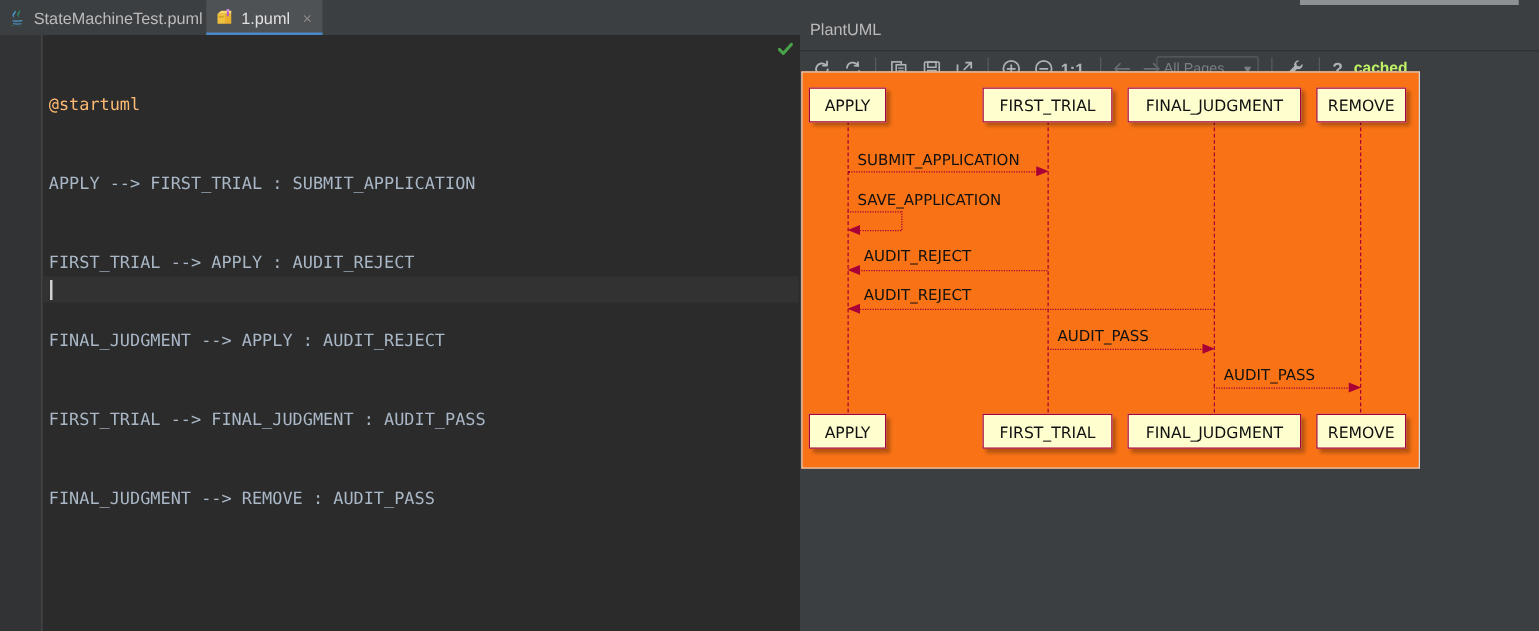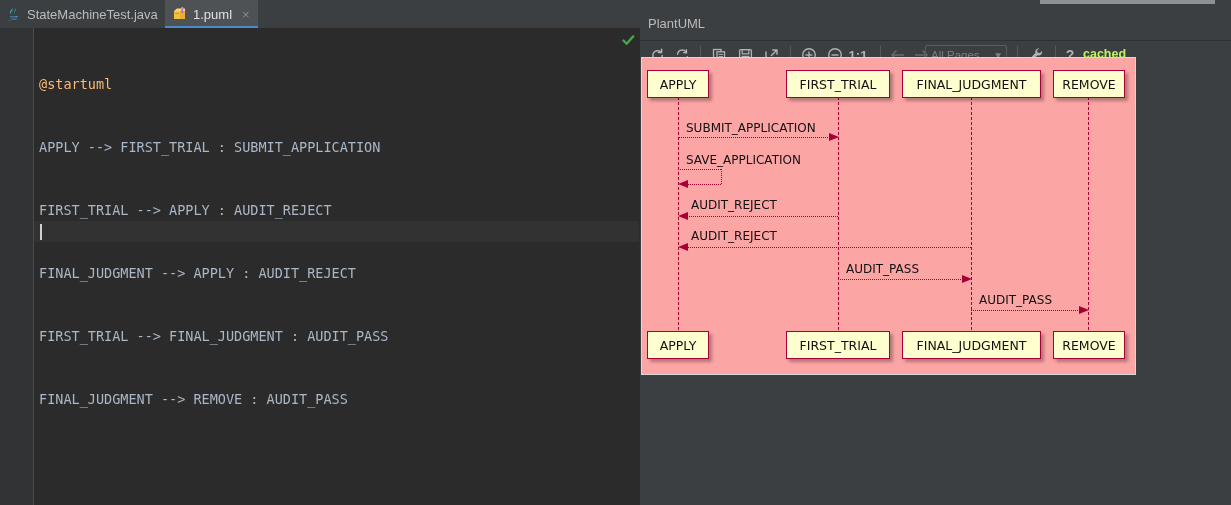--- a/index.html
+++ b/index.html
@@ -52,21 +52,21 @@
 
   .uml-toolbar{position:absolute;left:0;top:33px;width:591px;height:28px;}
   .tb{position:absolute;top:2px;height:24px;display:flex;align-items:center;justify-content:center;color:#aeb2b6;}
   .tb.disabled{color:#6b6e70;}
   .tb-sep{position:absolute;top:5px;width:1px;height:18px;background:#585b5d;}
   .tb-text{font-size:13px;font-weight:bold;}
   .pages-box{position:absolute;top:4px;left:285px;width:82px;height:20px;border:1px solid #5a5d5f;border-radius:2px;display:flex;align-items:center;justify-content:space-between;padding:0 5px;box-sizing:border-box;color:#7b7e80;font-size:11.5px;}
   .cached{position:absolute;left:443px;top:6px;font-size:12.5px;font-weight:bold;color:#bef264;}
 
   
-  .canvas{position:absolute;left:1px;top:49px;width:495px;height:318px;background:#fca5a5;overflow:hidden;}
+  .canvas{position:absolute;left:1px;top:49px;width:495px;height:318px;background:#f97316;overflow:hidden;}
   .canvas-border{position:absolute;left:0;top:0;width:495px;height:318px;box-sizing:border-box;border:1px solid #d8d8d8;pointer-events:none;}
 
   .pbox{position:absolute;box-sizing:border-box;background:#fefece;border:1.6px solid #a80036;
         display:flex;align-items:center;justify-content:center;
         font-family:"DejaVu Sans","Liberation Sans",sans-serif;font-size:12.5px;color:#111111;
         box-shadow:3px 3px 3px rgba(0,0,0,0.28);height:28px;}
   .lifeline{position:absolute;width:0;border-left:1px dashed #a80036;}
 
   .msg-line{position:absolute;height:0;border-top:1px dotted #a80036;}
   .msg-label{position:absolute;font-family:"DejaVu Sans","Liberation Sans",sans-serif;font-size:12px;color:#111111;white-space:nowrap;}
@@ -90,21 +90,21 @@
       <div class="tab inactive">
         <span class="icon-java">
           <svg width="13" height="14" viewBox="0 0 13 14">
             <path d="M4 1 C6 3 3 4 3 6 C3 7.4 4.6 8 4.6 8 C4.6 8 2 7 2 5.2 C2 3.4 4.6 2.6 4 1Z" fill="#4a9fd5"></path>
             <path d="M7.5 0.4 C9.4 2.4 6.8 3.6 6.8 5.4 C6.8 6.6 8 7.2 8 7.2 C8 7.2 5.8 6.3 5.8 4.7 C5.8 3 8.2 2.2 7.5 0.4Z" fill="#2a8f5f"></path>
             <path d="M2.2 9.2 C2.2 9.2 1.3 9.8 2.6 10.1 C4.2 10.5 7.6 10.4 9.2 10 C9.7 9.8 10.3 9.6 10.3 9.6 L9.1 9 C9.1 9 8.6 9.2 7.7 9.3 C5.9 9.6 2.9 9.5 2.2 9.2Z" fill="#4a9fd5"></path>
             <path d="M2.9 11.4 C2.9 11.4 2.1 12 3.2 12.3 C4.6 12.6 7.2 12.6 8.6 12.3 C9.1 12.2 9.5 12 9.5 12 L8.6 11.5 C8.6 11.5 8.1 11.7 7.4 11.8 C6 11.9 3.5 11.7 2.9 11.4Z" fill="#4a9fd5"></path>
             <path d="M10.2 13.1 C10.2 13.1 10.9 13.4 9.7 13.7 C7.6 14.2 3.3 14 1.6 13.7 C1 13.6 1.9 13.3 2.4 13.2 C2.9 13.1 3.2 13.1 3.2 13.1 C2.5 12.7 -0.8 13.9 1.4 14.2 C7.4 15.1 11.8 14 10.2 13.1Z" fill="#2a8f5f"></path>
           </svg>
         </span>
-        <span class="tab-label">StateMachineTest.java</span>
+        <span class="tab-label">StateMachineTest.puml</span>
         <span class="tab-close">×</span>
       </div>
 
       <div class="tab active">
         <span class="icon-puml">
           <svg width="14" height="14" viewBox="0 0 14 14">
             <rect x="1" y="4" width="6" height="8" fill="#f0c040"></rect>
             <rect x="7" y="4" width="5" height="8" fill="#e8b02c"></rect>
             <path d="M1 4 L4 1.5 L12 1.5 L12 4 Z" fill="#ffd966"></path>
             <rect x="8.5" y="1" width="1.6" height="5" fill="#b05bd0"></rect>

